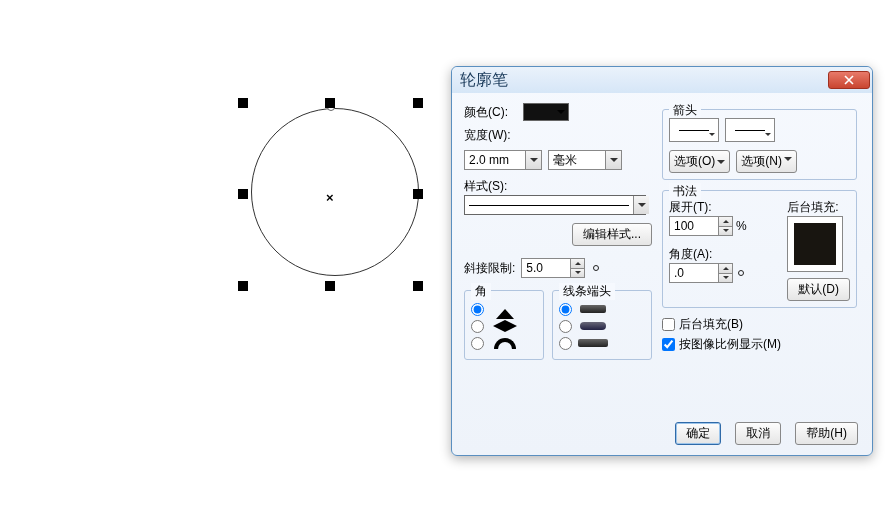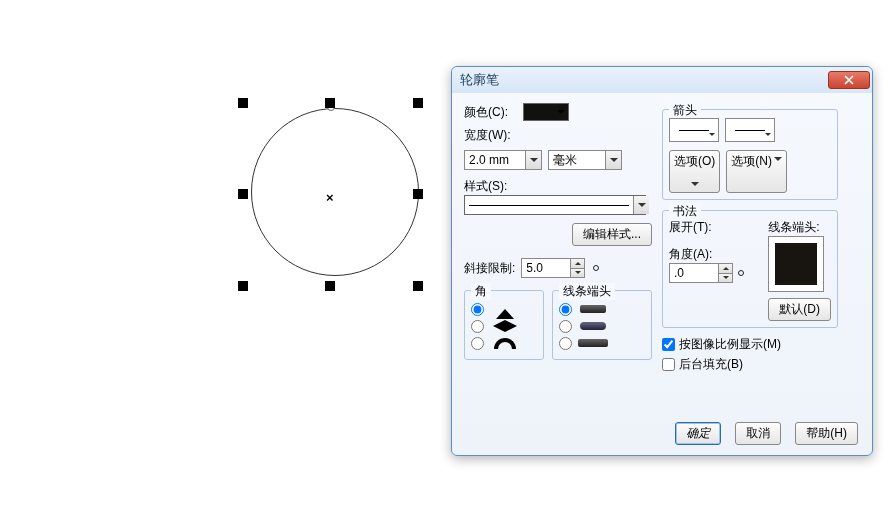--- a/index.html
+++ b/index.html
@@ -14,21 +14,21 @@
 .h-bl { left: 238px; top: 281px; } .h-bc { left: 325px; top: 281px; } .h-br { left: 413px; top: 281px; }
 .center-x { position: absolute; left: 326px; top: 190px; font-size: 13px; font-weight: bold; color: #000; }
 .top-dot { position: absolute; left: 327px; top: 103px; width: 8px; height: 8px; border: 1px solid #666; background: #fff; border-radius: 50%; }
 
 
 .dialog { position: absolute; left: 451px; top: 66px; width: 422px; height: 390px;
   background: linear-gradient(#f6f9fe, #eef3fa);
   border: 1px solid #5a8fc0; border-radius: 6px; box-shadow: 0 3px 12px rgba(0,0,0,0.3); }
 .titlebar { height: 26px; display: flex; align-items: center; padding: 0 2px 0 8px;
   background: linear-gradient(#eaf2fb, #d6e6f7); border-radius: 6px 6px 0 0; }
-.titlebar-text { flex: 1; color: #1a3a5a; font-size: 13px; }
+.titlebar-text { flex: 1; color: #1a3a5a; font-size: 16px; }
 .close-btn { width: 42px; height: 18px; background: linear-gradient(#e87a6a, #c94530);
   border: 1px solid #a03020; border-radius: 3px; display: flex; align-items: center; justify-content: center; cursor: pointer; }
 .close-btn svg { width: 10px; height: 10px; }
 .body { padding: 10px 20px; position: relative; height: calc(100% - 26px); }
 
 .row { display: flex; align-items: center; margin-bottom: 6px; }
 .lbl { min-width: 55px; }
 .color-swatch { width: 46px; height: 18px; border: 1px solid #666; background: #111; display: inline-flex; position: relative; margin-left: 4px; }
 .color-swatch::after { content: ""; position: absolute; right: 3px; top: 6px; border: 4px solid transparent; border-top-color: #000; }
 .combo, .input { border: 1px solid #888; background: #fff; height: 20px; padding: 1px 4px; display: inline-flex; align-items: center; }
@@ -41,24 +41,24 @@
 .spin-arrows div { flex: 1; background: linear-gradient(#f5f5f5, #ddd); border-left: 1px solid #888; display: flex; align-items: center; justify-content: center; }
 .spin-arrows div:first-child { border-bottom: 1px solid #888; }
 .spin-arrows div::after { content: ""; border: 3px solid transparent; }
 .spin-arrows div:first-child::after { border-bottom-color: #333; margin-bottom: 2px; }
 .spin-arrows div:last-child::after { border-top-color: #333; margin-top: 2px; }
 
 .fieldset { border: 1px solid #b0c4de; border-radius: 3px; padding: 8px 6px 6px; margin-top: 6px; position: relative; }
 .fieldset-title { position: absolute; top: -8px; left: 6px; background: linear-gradient(#f6f9fe, #f6f9fe); padding: 0 4px; }
 
 .btn { background: linear-gradient(#fdfdfd, #e5e5e5); border: 1px solid #888; border-radius: 3px; padding: 2px 10px; cursor: pointer; }
-.btn-primary { border-color: #2f6aa8; box-shadow: 0 0 0 1px #9cc4ea inset; font-style: italic; }
+.btn-primary { border-color: #2f6aa8; box-shadow: 0 0 0 1px #9cc4ea inset; }
 
 .section-left { position: absolute; left: 12px; top: 10px; width: 188px; }
-.section-right { position: absolute; left: 210px; top: 10px; width: 176px; }
+.section-right { position: absolute; left: 210px; top: 10px; width: 195px; }
 
 .style-combo { width: 182px; height: 20px; border: 1px solid #666; background: #fff; display: flex; align-items: center; position: relative; }
 .style-line { flex: 1; border-top: 1.5px solid #000; margin: 0 4px; }
 .style-combo .combo-btn { height: 18px; }
 
 .radio-row { display: flex; align-items: center; gap: 6px; margin: 3px 0; }
 .radio-row input { cursor: pointer; }
 
 .corner-icon, .cap-icon { width: 30px; height: 14px; display: inline-flex; align-items: center; justify-content: center; }
 .arrow-up { width: 0; height: 0; border: 9px solid transparent; border-bottom: 10px solid #000; }
@@ -204,68 +204,78 @@
         <span class="fieldset-title">箭头</span>
         <div style="display:flex; gap:6px; margin-bottom:8px;">
           <div class="arrow-box">
               <span class="arrow-line"></span>
             </div>
           <div class="arrow-box">
               <span class="arrow-line"></span>
             </div>
         </div>
         <div style="display:flex; gap:6px;">
-          <button class="btn" style="padding:2px 4px; display:flex; align-items:center; gap:8px;flex-direction:column;">
+          <button class="btn" style="padding:2px 4px; display:flex; align-items:center; gap:2px;">
               <span>选项(O)</span>
               <span style="border:4px solid transparent; border-top-color:#333; margin-top:4px; display:inline-block;"></span>
             </button>
           <button class="btn" style="padding:2px 4px; display:flex; align-items:flex-start; gap:2px;">
               <span>选项(N)</span>
               <span style="border:4px solid transparent; border-top-color:#333; margin-top:4px; display:inline-block;"></span>
             </button>
         </div>
       </div>
 
       <div class="fieldset" style="margin-top:10px;">
         <span class="fieldset-title">书法</span>
         <div style="display:flex; gap:10px;">
           <div style="flex:1;">
             <div>展开(T):</div>
+            <div style="display:flex; align-items:center; gap:3px;">
+              <div class="spin">
+                <input type="text" value="100" style="">
+                <div class="spin-arrows">
+                    <div></div>
+                    <div></div>
+                  </div>
+              </div>
+              <span>%</span>
+            </div>
             <div style="margin-top:10px;">角度(A):</div>
             <div style="display:flex; align-items:center; gap:3px;">
               <div class="spin">
                 <input type="text" value=".0" style="">
                 <div class="spin-arrows">
                     <div></div>
                     <div></div>
                   </div>
               </div>
               <span class="deg"></span>
             </div>
           </div>
           <div>
-            <div>线条端头:</div>
+            <div>后台填充:</div>
             <div class="nib-box">
                 <div class="nib-inner"></div>
               </div>
             <div style="text-align:right; margin-top:6px;">
               <button class="btn">默认(D)</button>
             </div>
           </div>
         </div>
       </div>
 
       <div style="margin-top:8px;">
         <label class="chk">
+          <input type="checkbox" style="">
+          <span>后台填充(B)</span>
+        </label>
+        <label class="chk">
           <input type="checkbox" checked="" style="">
           <span>按图像比例显示(M)</span>
-        </label>
-        <label class="chk">
-          <input type="checkbox" style="">
-          <span>后台填充(B)</span>
         </label>
       </div>
     </div>
 
     <div class="footer">
       <button class="btn btn-primary">确定</button>
       <button class="btn">取消</button>
       <button class="btn">帮助(H)</button>
     </div>
   </div>

